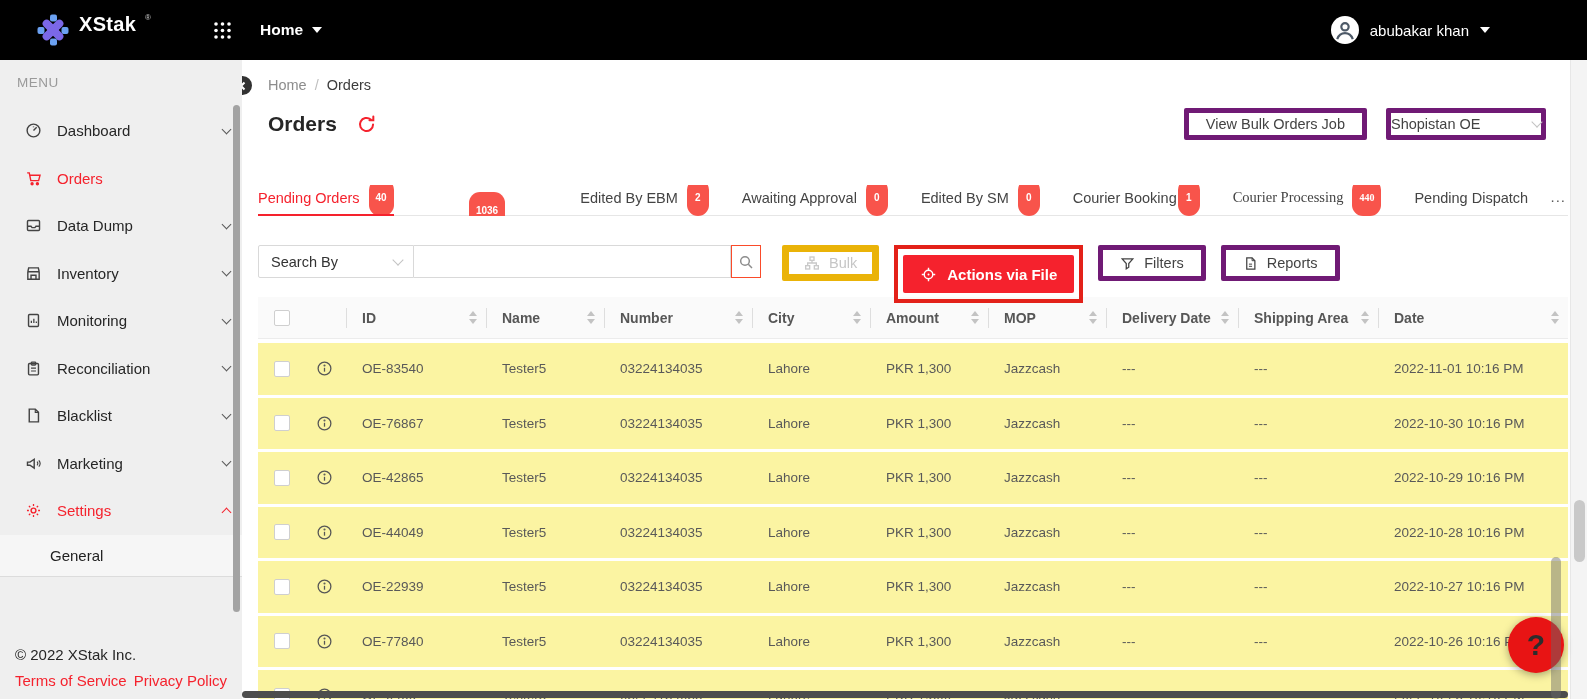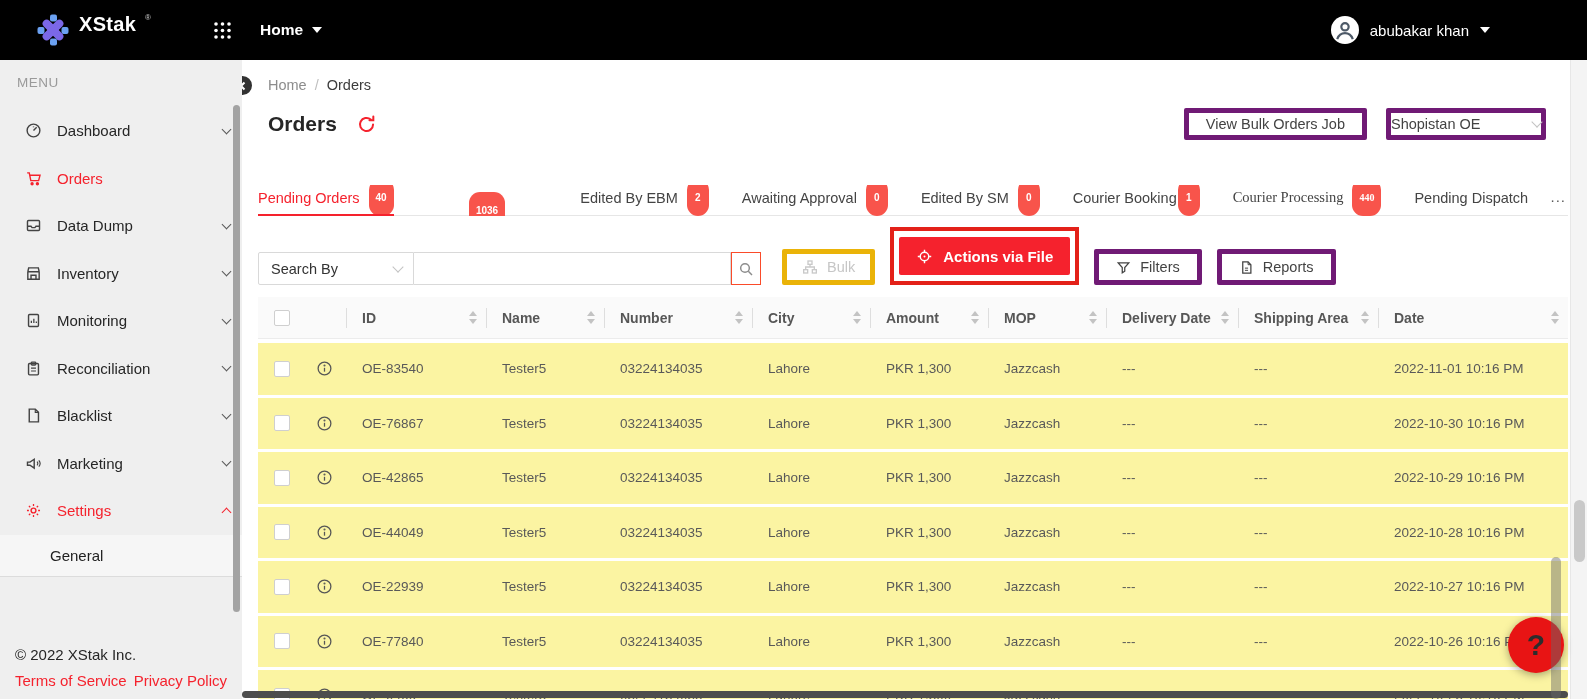--- a/index.html
+++ b/index.html
@@ -59,25 +59,25 @@
   
   .tabs-row { margin-top:43px; position:relative; border-bottom:1px solid #e6e6e6; height:31px; }
   .tabs-nav { display:flex; gap:33px; overflow:hidden; width:calc(100% - 34px); white-space:nowrap; height:31px; }
   .tab { position:relative; display:flex; align-items:center; gap:9px; font-size:14.5px; color:#444; flex-shrink:0; cursor:pointer; height:31px; padding-bottom:6px; }
   .tab.active { color:#f5222d; }
   .tab.active::after { content:""; position:absolute; left:0; right:0; bottom:0; height:2.5px; background:#f5222d; }
   .tab-badge { background:#f8544b; color:#fff; font-size:10px; font-weight:600; height:37px; min-width:22px; padding:0 7px; border-radius:11px; display:inline-flex; align-items:center; justify-content:center; }
   .tabs-more { position:absolute; right:0; top:0; height:30px; background:#fff; color:#595959; font-size:15px; letter-spacing:1px; padding:0 2px 0 8px; cursor:pointer; line-height:24px; }
 
   
-  .toolbar { margin-top:29px; display:flex; align-items:flex-end; height:40px; position:relative; }
+  .toolbar { margin-top:29px; display:flex; align-items:flex-start; height:40px; position:relative; }
   .search-select { width:156px; height:33px; background:#fff; border:1px solid #d9d9d9; border-radius:2px 0 0 2px; display:flex; align-items:center; justify-content:space-between; padding:0 11px 0 12px; font-size:14.5px; color:#333; cursor:pointer; flex-shrink:0; }
   .search-input { width:317px; height:33px; border:1px solid #d9d9d9; border-left:none; outline:none; padding:0 10px; font-size:14px; color:#333; font-family:"Liberation Sans", sans-serif; }
   .search-btn { width:30px; height:33px; margin-left:0px; background:#fff; border:1px solid #fa4b2a; display:flex; align-items:center; justify-content:center; cursor:pointer; flex-shrink:0; }
-  .bulk-btn { margin-left:21px; height:36px; background:#fff; border:5px solid #eab308; border-radius:2px; color:#c6c6c6; font-size:14.5px; display:flex; align-items:center; gap:9px; padding:0 15px; cursor:not-allowed; }
+  .bulk-btn { margin-left:21px; height:36px; background:#fff; border:7px solid #eab308; border-radius:2px; color:#c6c6c6; font-size:14.5px; display:flex; align-items:center; gap:9px; padding:0 15px; cursor:not-allowed; }
   .annotation-box { margin-left:15px; border:4px solid #e32119; padding:6px 5px; display:flex; align-items:center; background:transparent; }
   .actions-file-btn { height:38px; background:#f5222d; border:none; border-radius:2px; color:#fff; font-size:15px; font-weight:600; display:flex; align-items:center; gap:10px; padding:0 17px; cursor:pointer; }
   .filters-btn { margin-left:15px; height:36px; gap:9px; }
   .reports-btn { margin-left:15px; height:36px; gap:9px; }
 
   
   .table { margin-top:12px; }
   .thead { display:flex; align-items:center; background:#fafafa; height:42px; border-bottom:1px solid #ececec; }
   .th { position:relative; height:100%; display:flex; align-items:center; padding-left:16px; font-size:14px; font-weight:600; color:#565656; }
   .th.col::before { content:""; position:absolute; left:0; top:11px; height:20px; width:1px; background:#dedede; }

